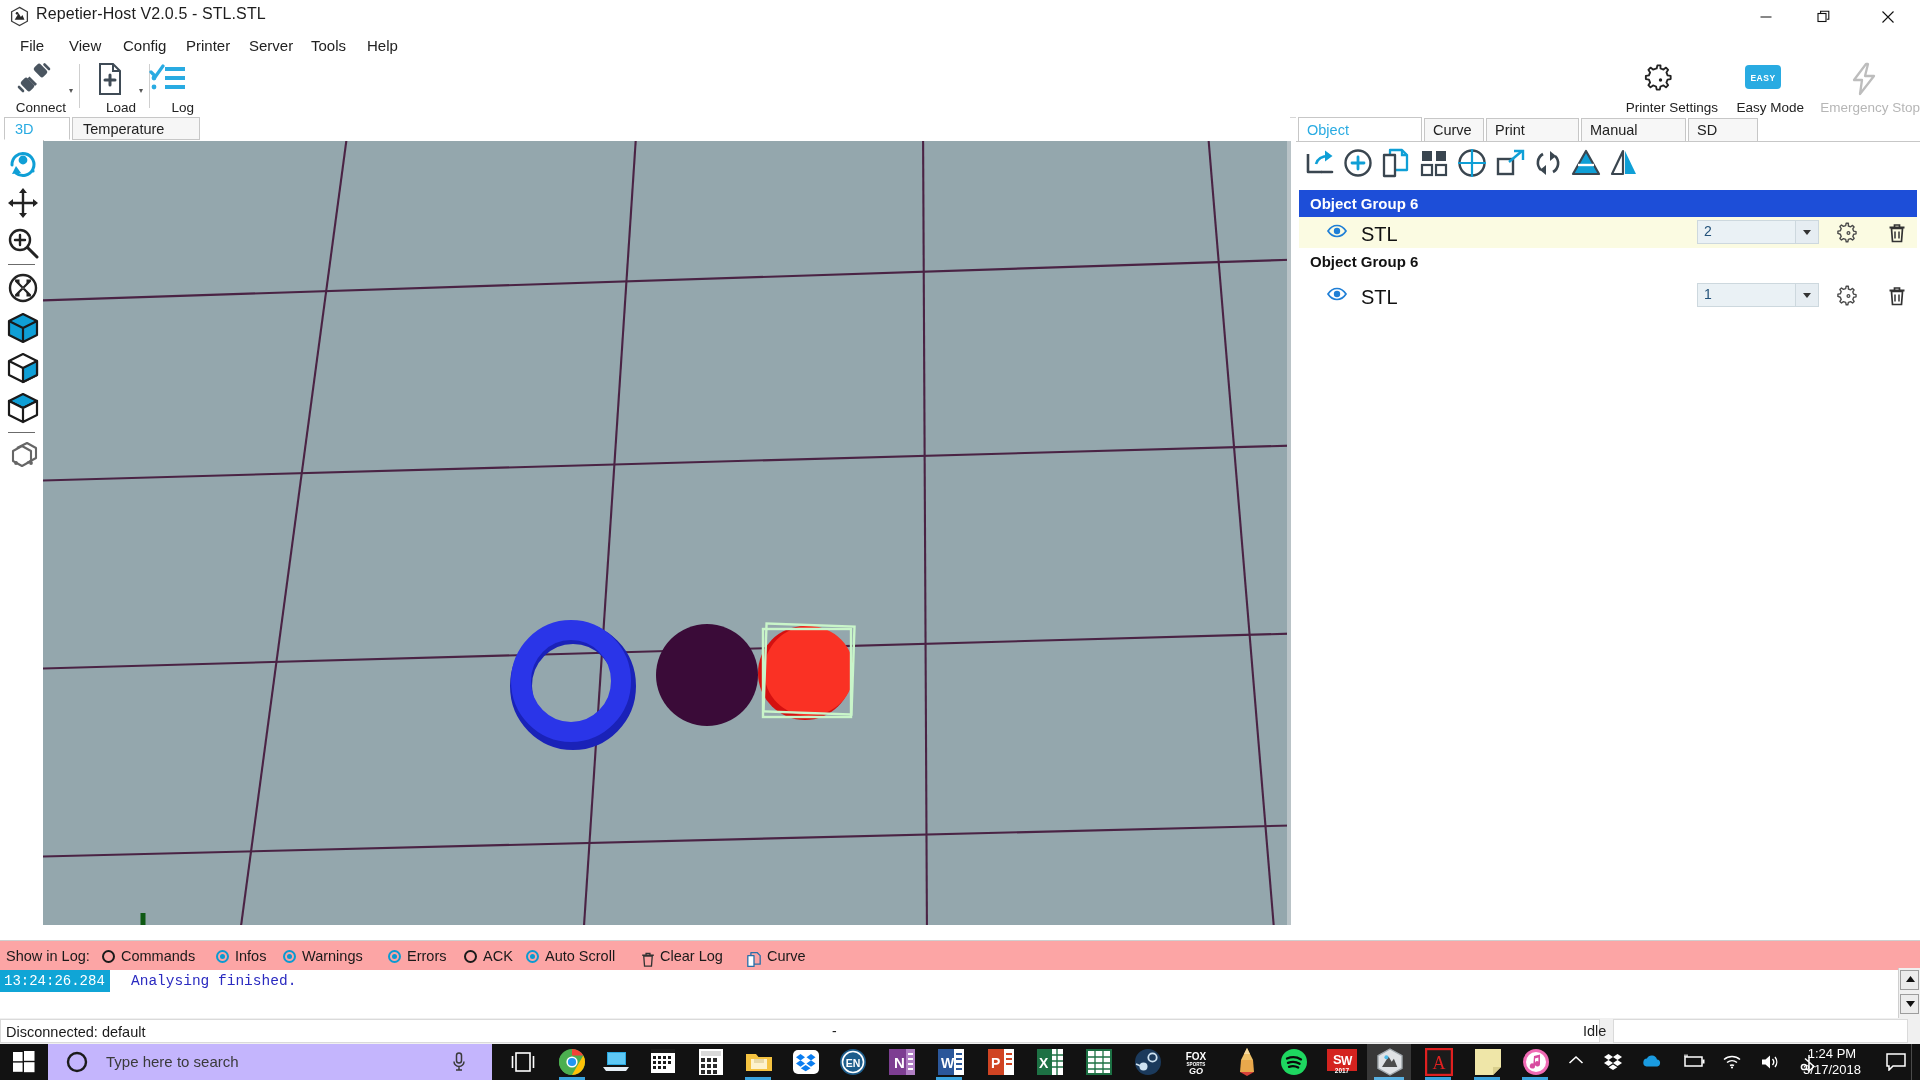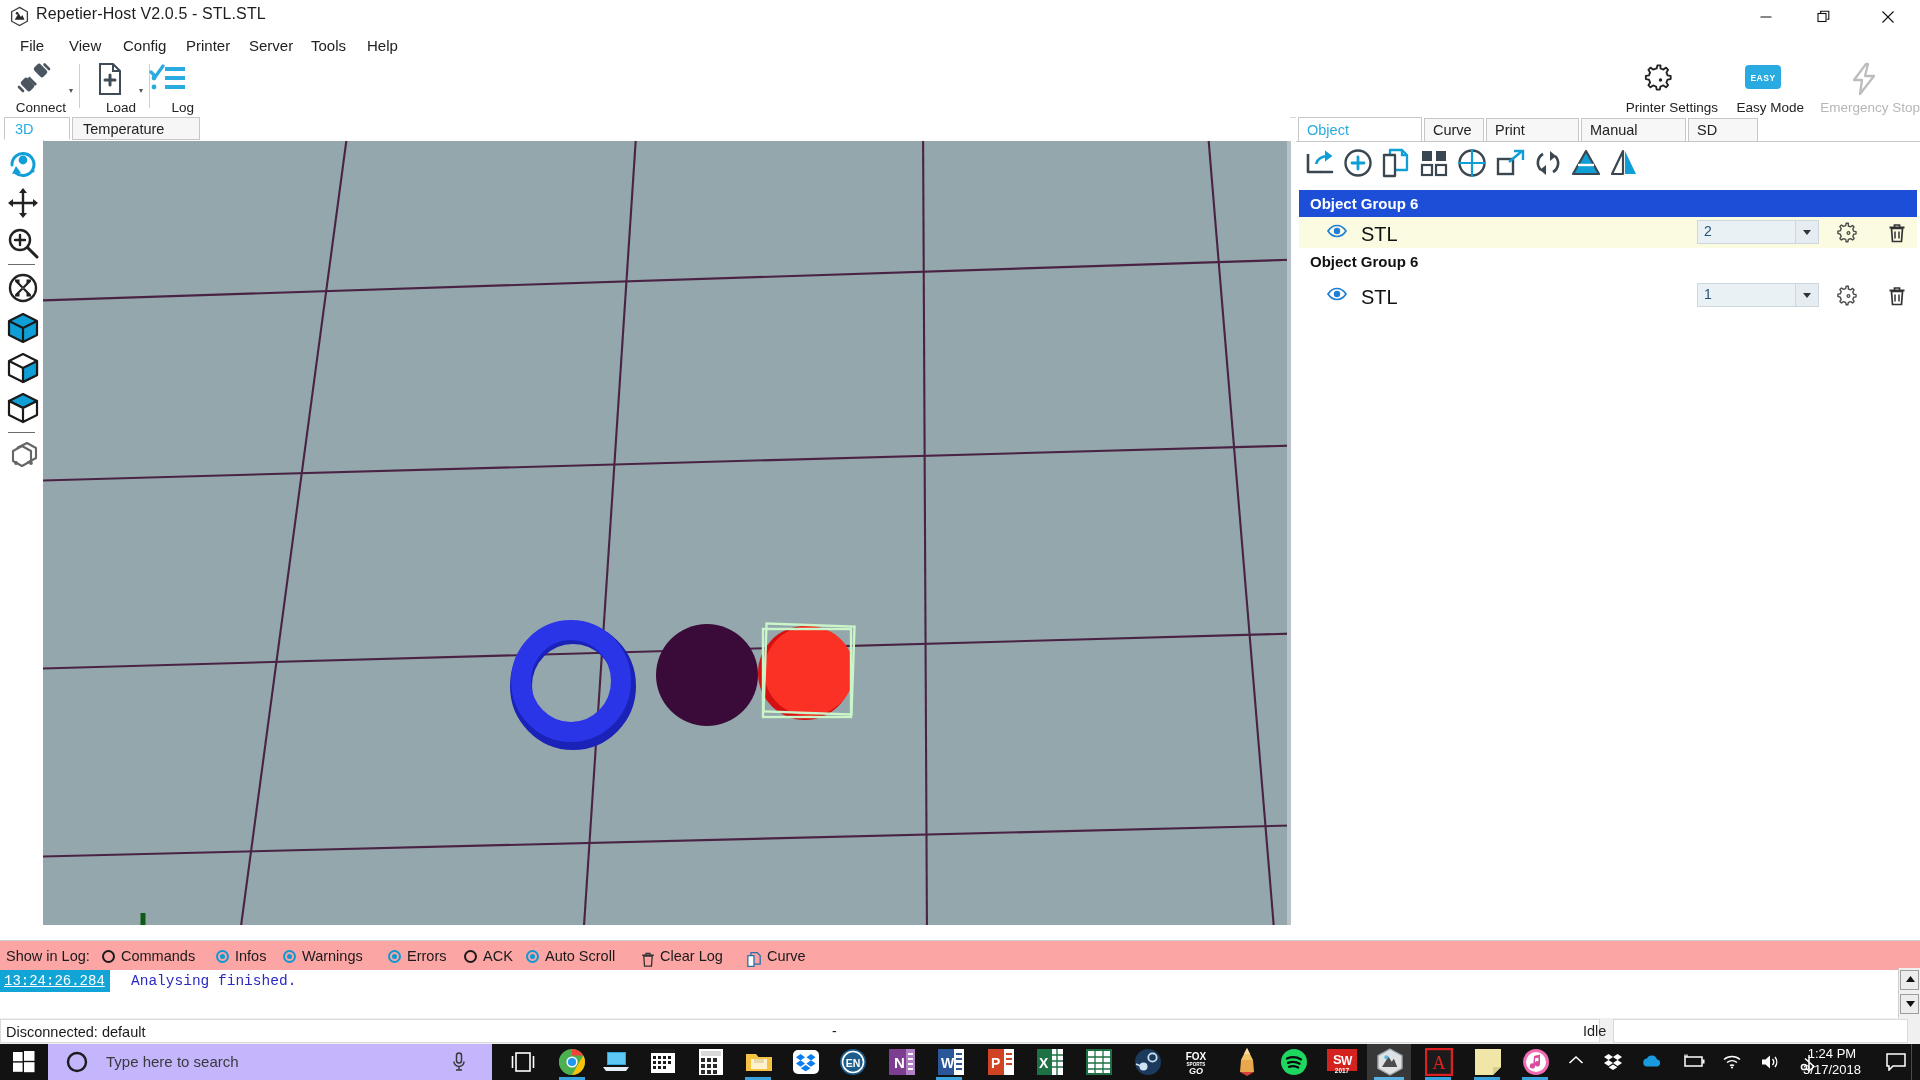--- a/index.html
+++ b/index.html
@@ -74,21 +74,21 @@
   .gear-b,.trash-b{position:absolute;top:4px;width:26px;height:24px;cursor:default;}
 
   
   .logbar{position:absolute;left:0;top:940px;width:1920px;height:30px;background:#fca5a5;border-top:1px solid #cfcfcf;}
   .lg{position:absolute;top:0;height:30px;line-height:30px;font-size:14.5px;color:#1a1a1a;cursor:default;}
   .radio{position:absolute;top:9px;width:13px;height:13px;border:2px solid #1a1a1a;border-radius:50%;box-sizing:border-box;}
   .radio.on{border-color:#0b9ad1;}
   .radio.on:after{content:"";position:absolute;left:2px;top:2px;width:5px;height:5px;border-radius:50%;background:#0b9ad1;}
   .logview{position:absolute;left:0;top:970px;width:1920px;height:48px;background:#fff;overflow:hidden;}
   .logstamp{position:absolute;left:0;top:0;width:110px;height:22px;line-height:22px;background:#10a5d6;color:#fff;
-            font-family:"Liberation Mono",monospace;font-size:14px;padding-left:4px;box-sizing:border-box;text-decoration:underline;}
+            font-family:"Liberation Mono",monospace;font-size:14px;padding-left:4px;box-sizing:border-box;}
   .logmsg{position:absolute;left:131px;top:0;height:22px;line-height:22px;color:#2a2ac0;
           font-family:"Liberation Mono",monospace;font-size:14.5px;}
   .logsb{position:absolute;right:0;top:968px;width:21px;height:50px;background:#f0f0f0;border-left:1px solid #cfcfcf;}
   .sbbtn{position:absolute;left:1px;width:19px;height:20px;background:#ececec;border:1px solid #9d9d9d;box-sizing:border-box;}
 
   
   .status{position:absolute;left:0;top:1018px;width:1920px;height:26px;background:#f0f0f0;}
   .st-box{position:absolute;top:1px;height:24px;line-height:24px;background:#fff;border:1px solid #dadada;
           box-sizing:border-box;font-size:14.5px;color:#1a1a1a;padding-left:5px;}
 

